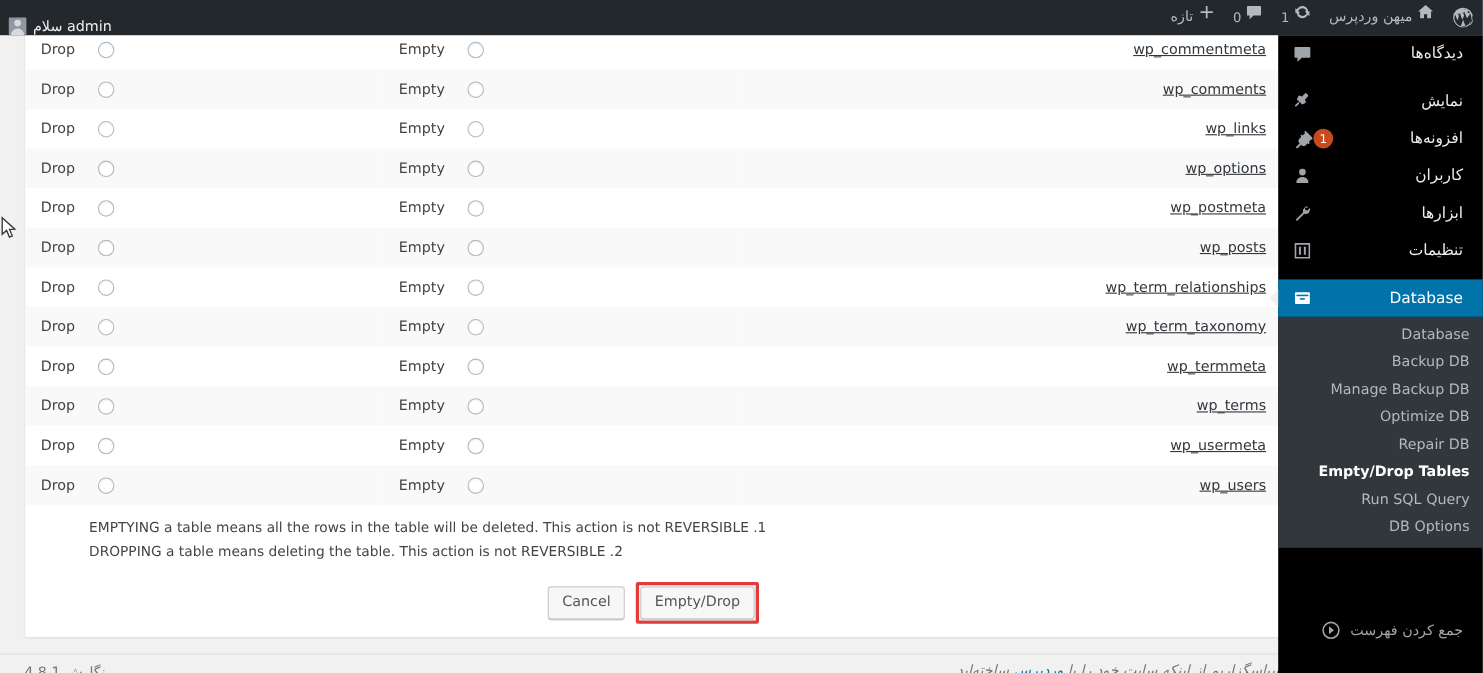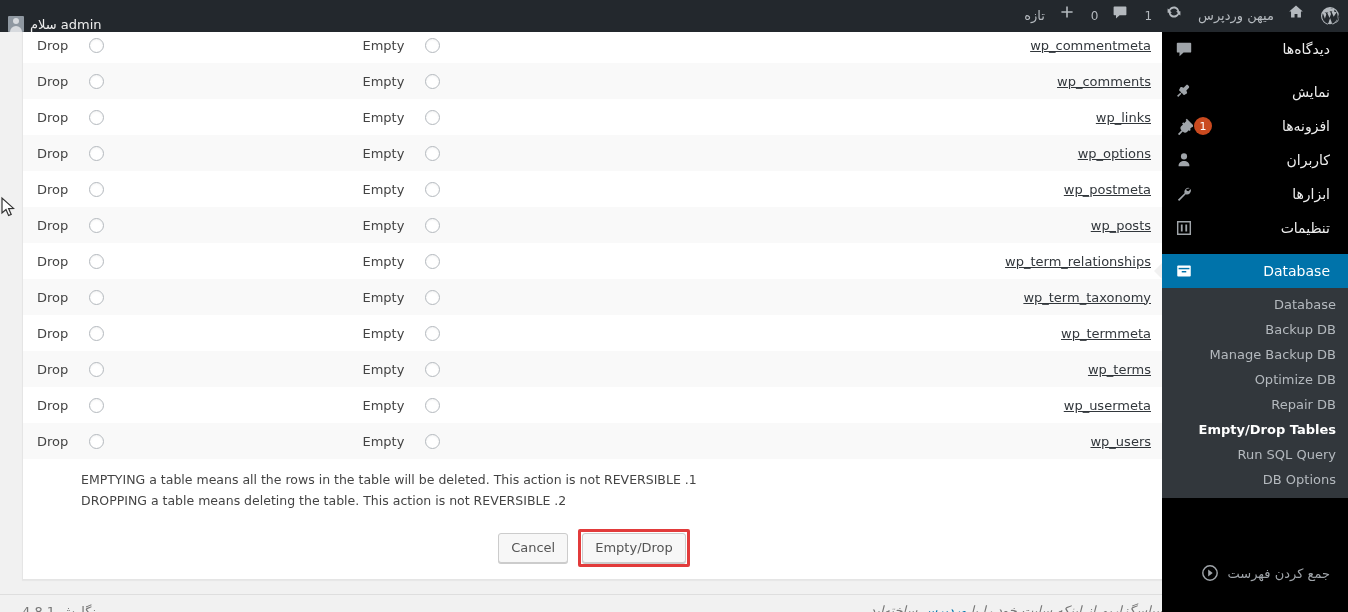--- a/index.html
+++ b/index.html
@@ -23,21 +23,21 @@
   }
   .ab-right {
     position: absolute; right: 0; top: 0; height: 32px;
     display: flex; align-items: center; direction: rtl;
   }
   .ab-left {
     position: absolute; left: 8px; top: 0; height: 32px;
     display: flex; align-items: flex-end; direction: ltr;
   }
   .ab-item {
-    display: flex; align-items: center; gap: 14px;
+    display: flex; align-items: center; gap: 4px;
     height: 32px; padding: 0 8px;
     color: #b4b9be; white-space: nowrap;
     font-size: 13px; line-height: 32px;
   }
   .ab-item .ab-count { font-size: 12px; color: #b4b9be; }
   .wp-logo-glyph {
     display: inline-block; width: 20px; height: 20px;
   }
   .ab-icon { display:inline-block; width:16px; height:16px; fill:#b4b9be; }
   .ab-avatar {

